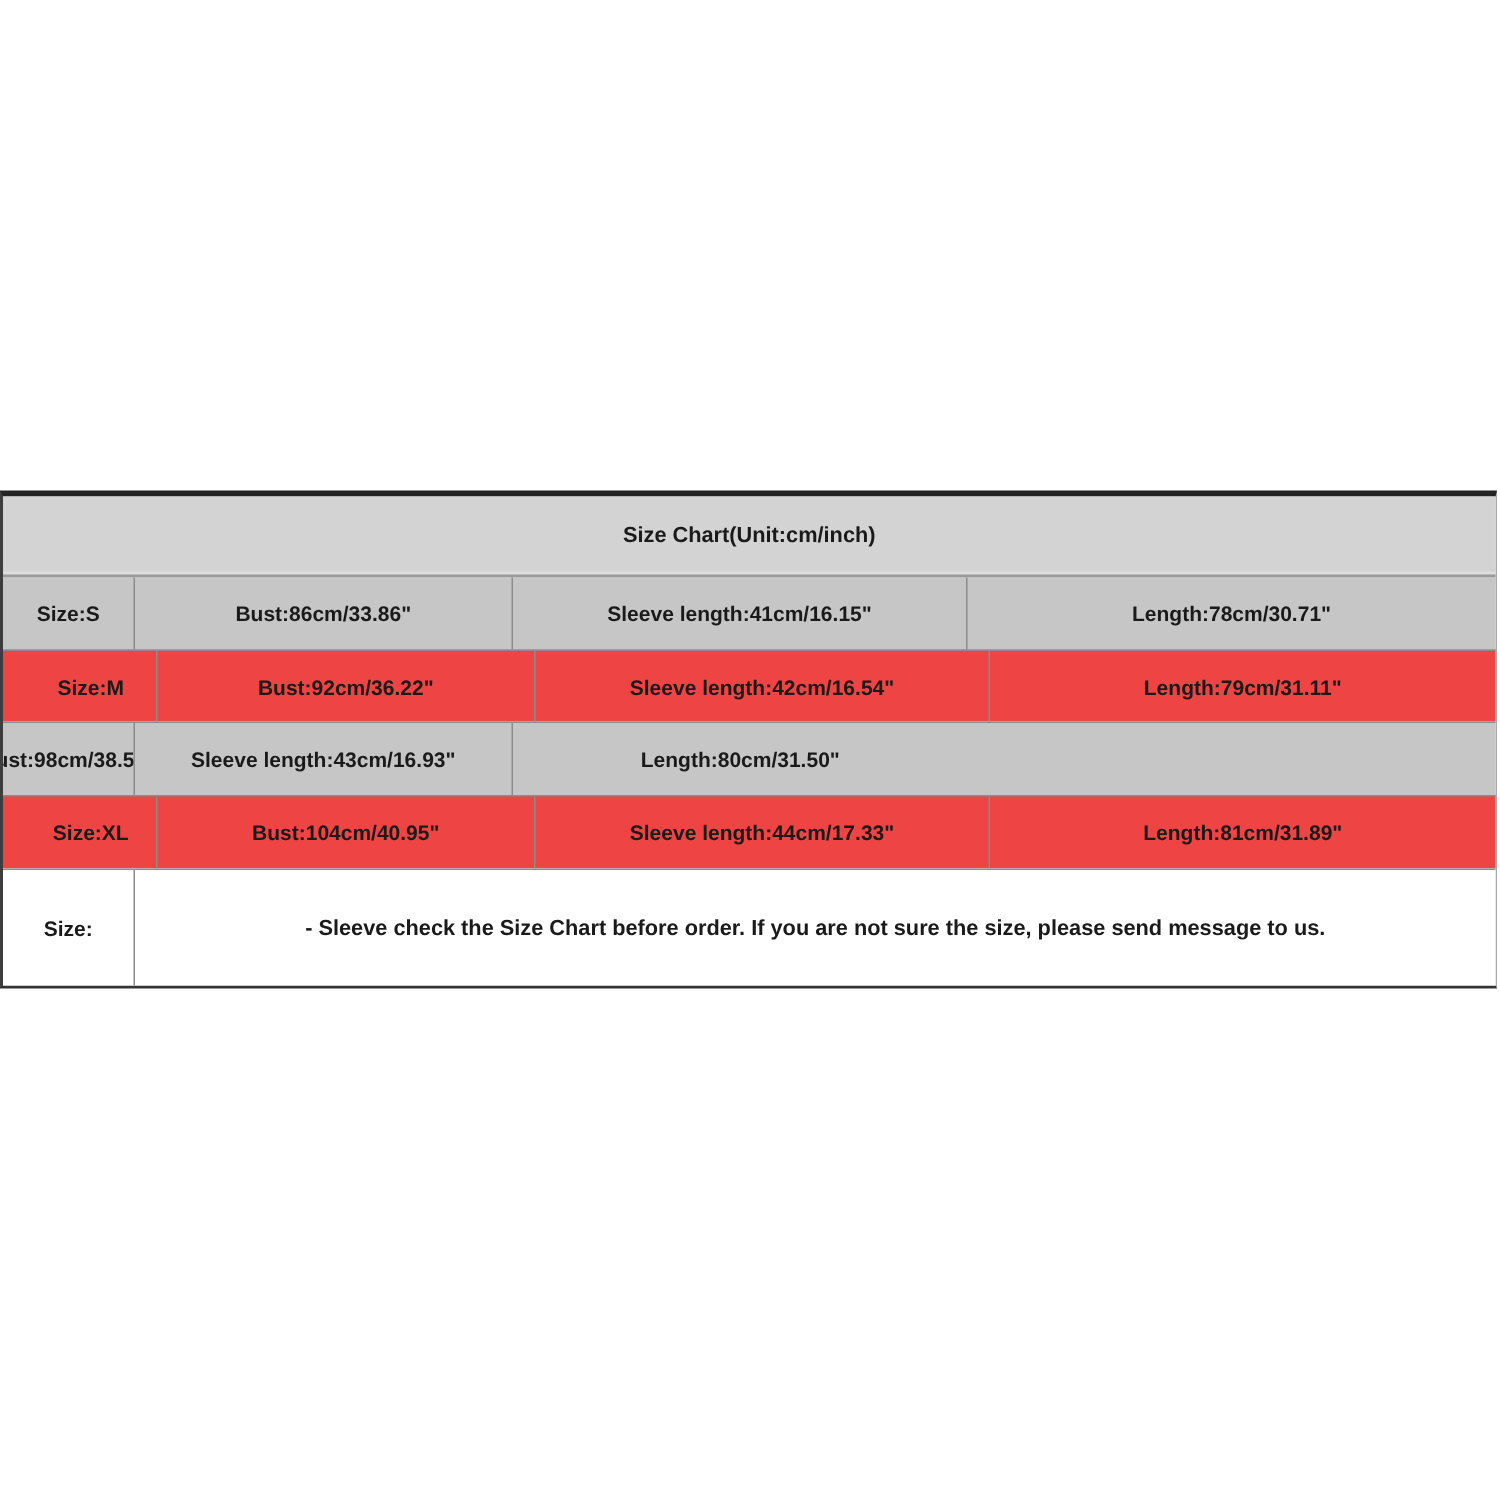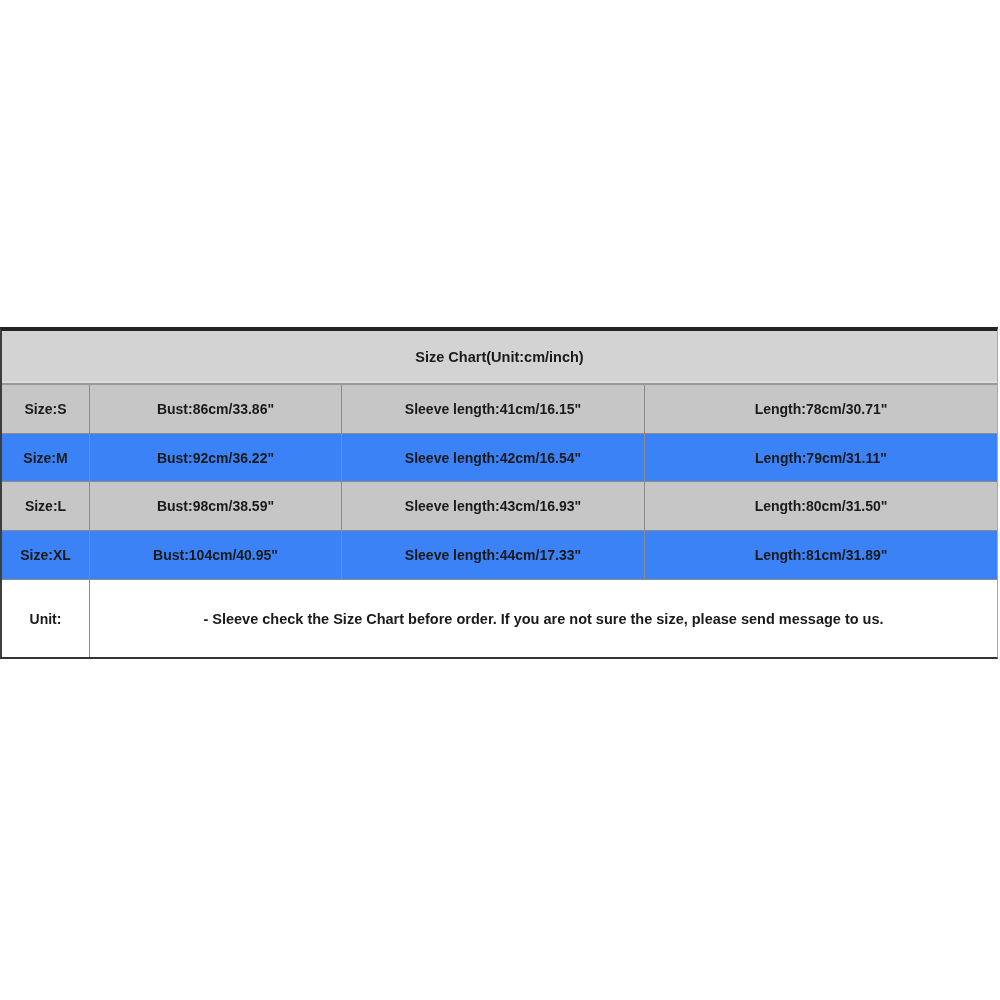--- a/index.html
+++ b/index.html
@@ -39,21 +39,21 @@
   }
   .row {
     display: grid;
     grid-template-columns: 88px 252px 303px 1fr;
     border-top: 1px solid #8b8b8b;
   }
   .row.first {
     border-top: none;
   }
   .row.gray { background: #c6c6c6; }
-  .row.white { background: #3b82f6; }
+  .row.white { background: #ef4444; padding-left: 15px; }
   .row.h48 { height: 48px; }
   .row.h47 { height: 47px; }
   .cell {
     display: flex;
     align-items: center;
     justify-content: center;
     font-size: 14px;
     overflow: hidden;
   }
   .row .cell:not(:last-child) {
@@ -94,33 +94,32 @@
   </div>
 
   <div class="row white h47">
     <div class="cell">Size:M</div>
     <div class="cell">Bust:92cm/36.22"</div>
     <div class="cell">Sleeve length:42cm/16.54"</div>
     <div class="cell">Length:79cm/31.11"</div>
   </div>
 
   <div class="row gray h48">
-    <div class="cell">Size:L</div>
     <div class="cell">Bust:98cm/38.59"</div>
     <div class="cell">Sleeve length:43cm/16.93"</div>
     <div class="cell">Length:80cm/31.50"</div>
   </div>
 
   <div class="row white h48">
     <div class="cell">Size:XL</div>
     <div class="cell">Bust:104cm/40.95"</div>
     <div class="cell">Sleeve length:44cm/17.33"</div>
     <div class="cell">Length:81cm/31.89"</div>
   </div>
 
   <div class="note-row">
-    <div class="cell note-label">Unit:</div>
+    <div class="cell note-label">Size:</div>
     <div class="note-body">
       <div>- Sleeve check the Size Chart before order. If you are not sure the size, please send message to us.</div>
     </div>
   </div>
 
 </div>
 
 </body></html>

